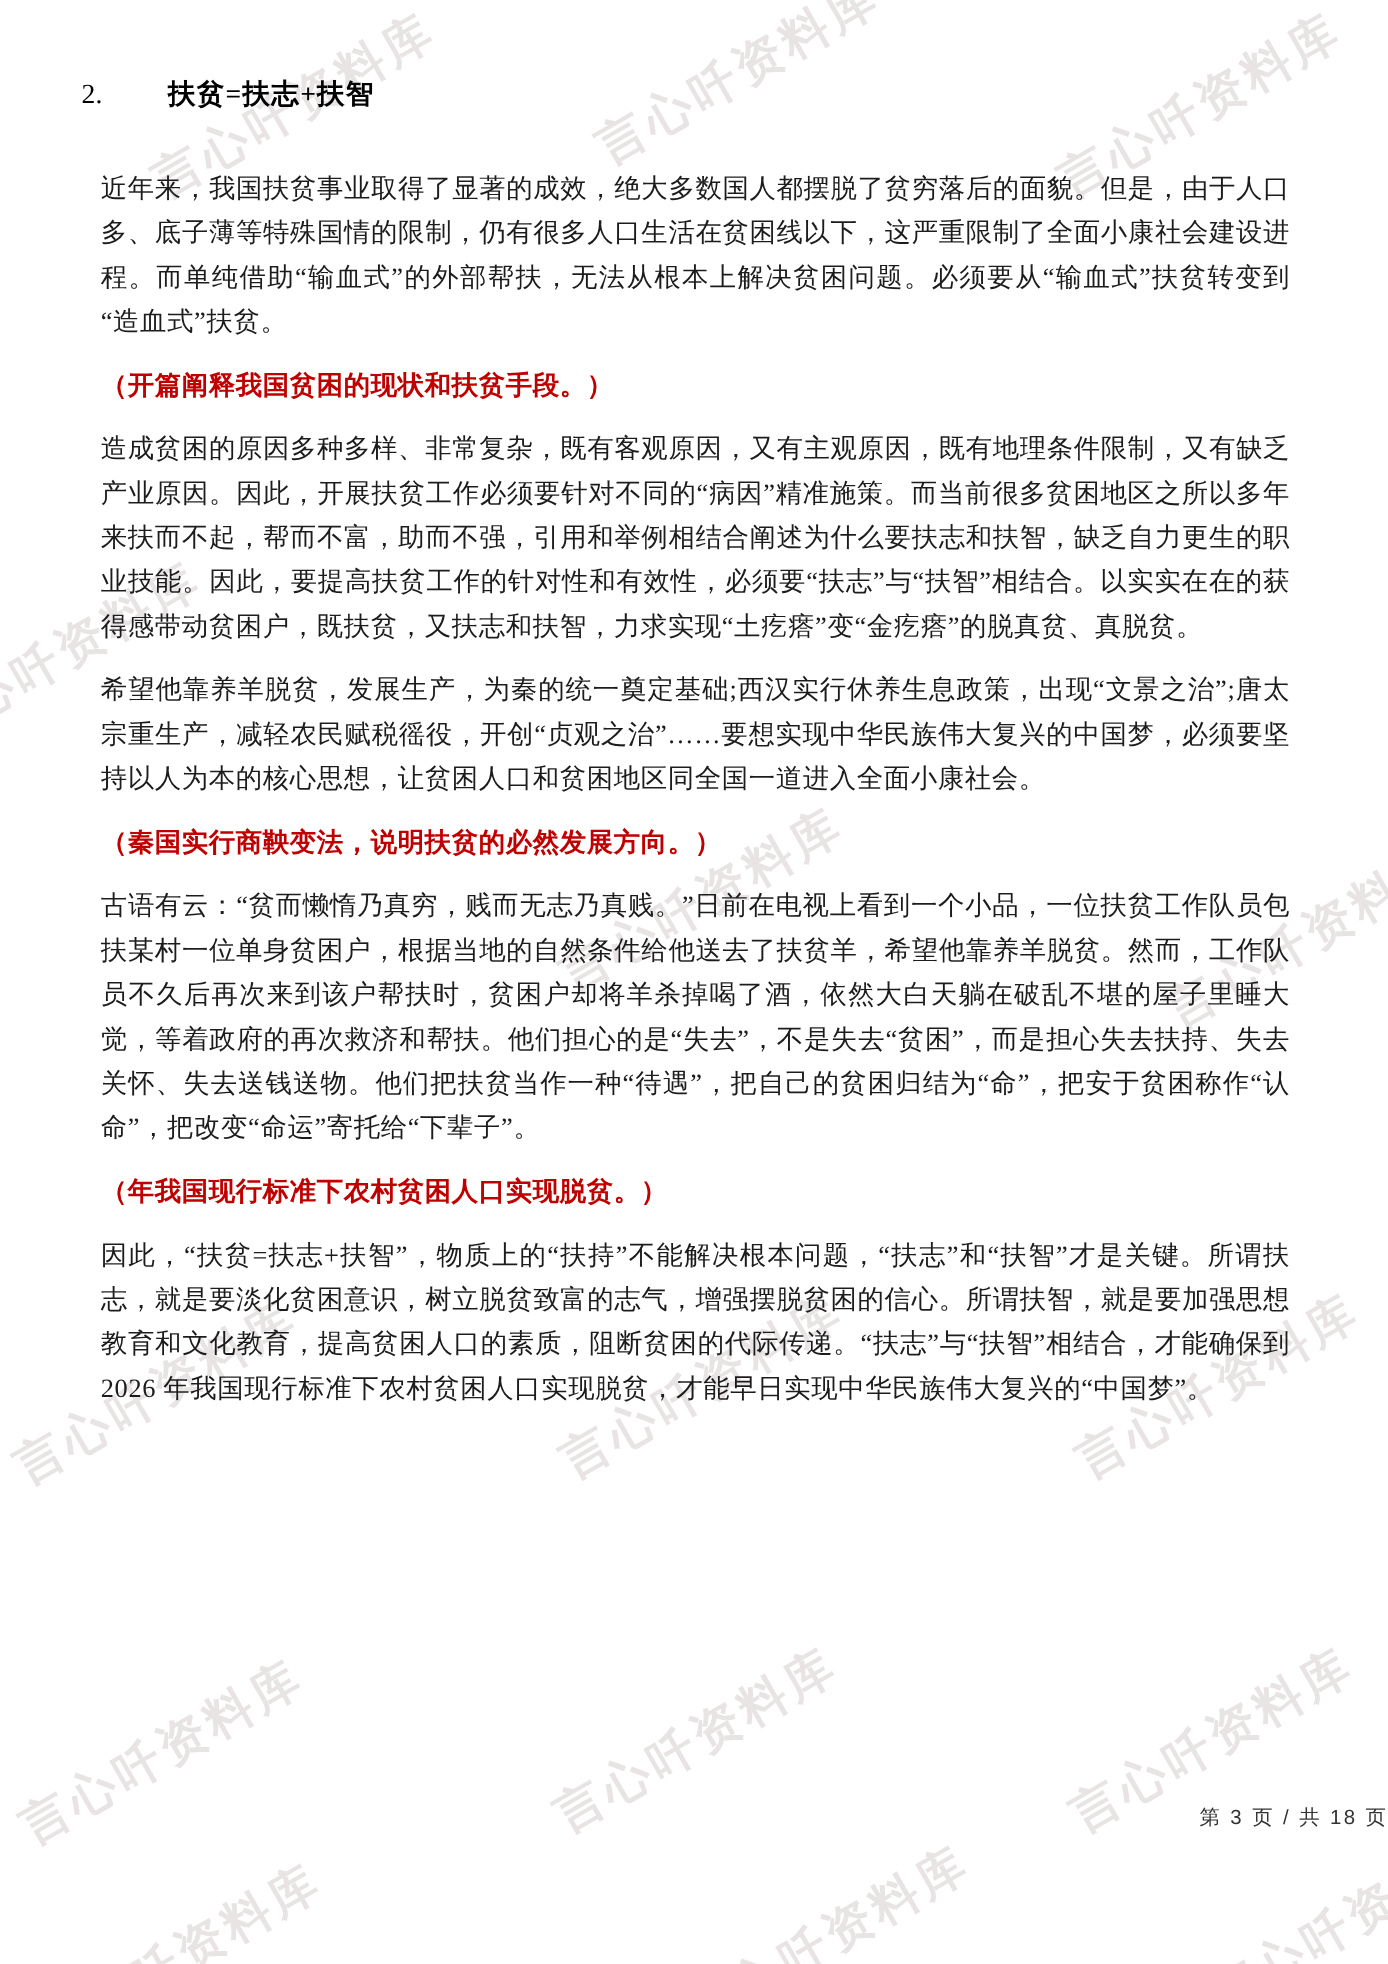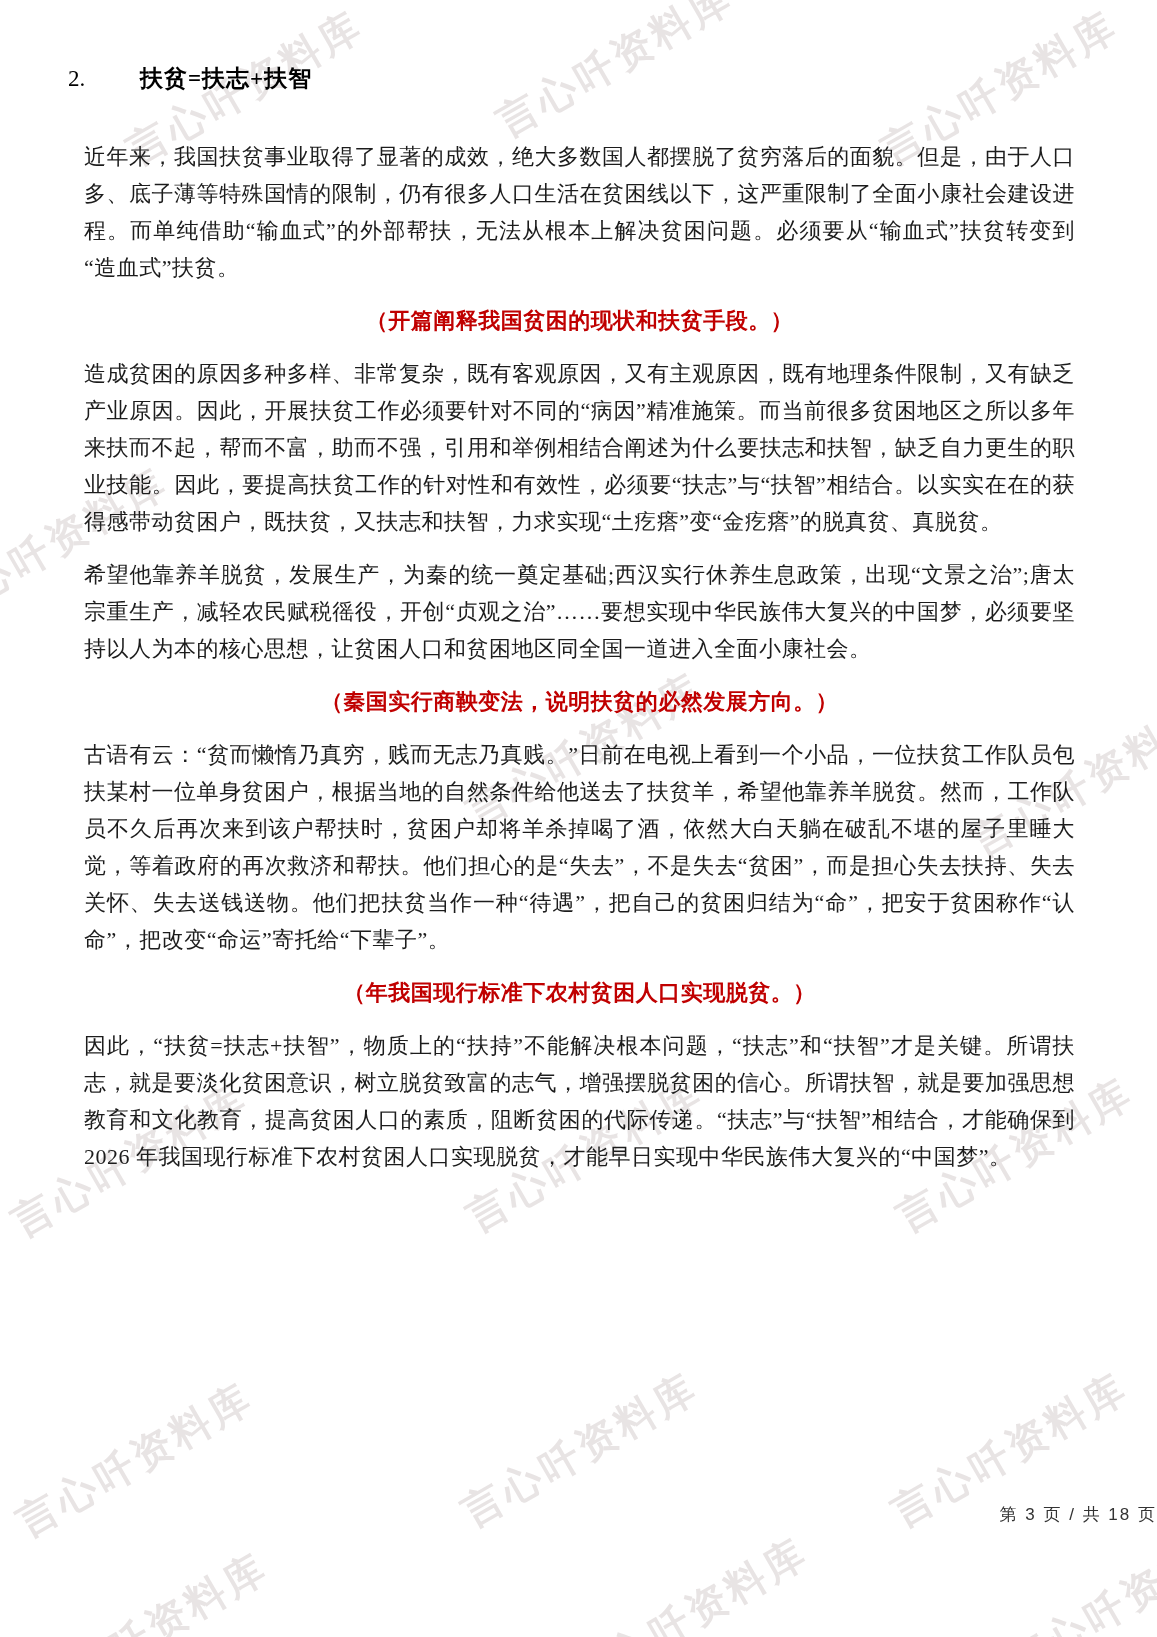--- a/index.html
+++ b/index.html
@@ -53,21 +53,21 @@
     margin:16px;
     font-size:22px;
     line-height:37px;
     text-align:justify;
     color:var(--body, #1c1c1c);
     letter-spacing:0.5px;
   }
   .annotation {
     color:var(--annotation, #c00000);
     font-weight:bold;
-    text-align:center;
+    text-align:left;
   }
   
   .footer {
     position:absolute; z-index:1;
     left:0; right:0; top:1503px;
     text-align:right;
     font-size:17px;
     letter-spacing:2px;
     color:#333333;
     font-family:"Liberation Sans","DejaVu Sans",sans-serif;

